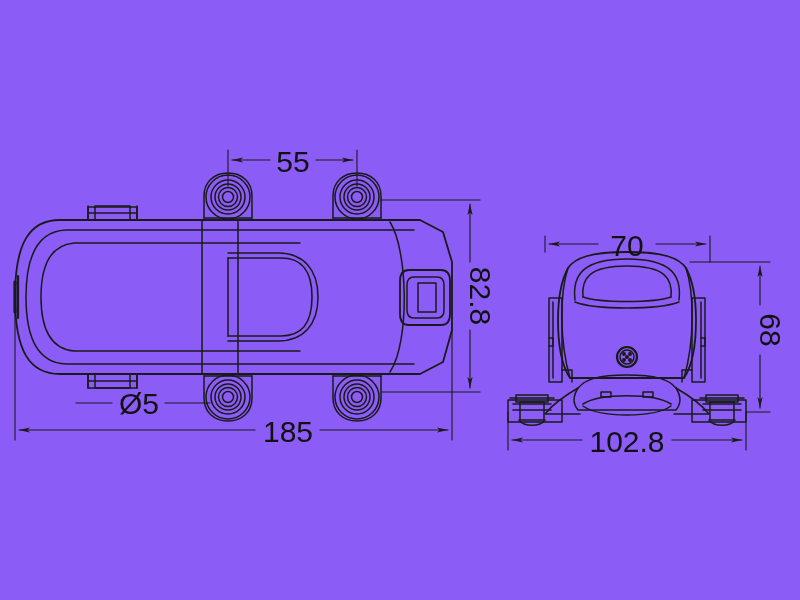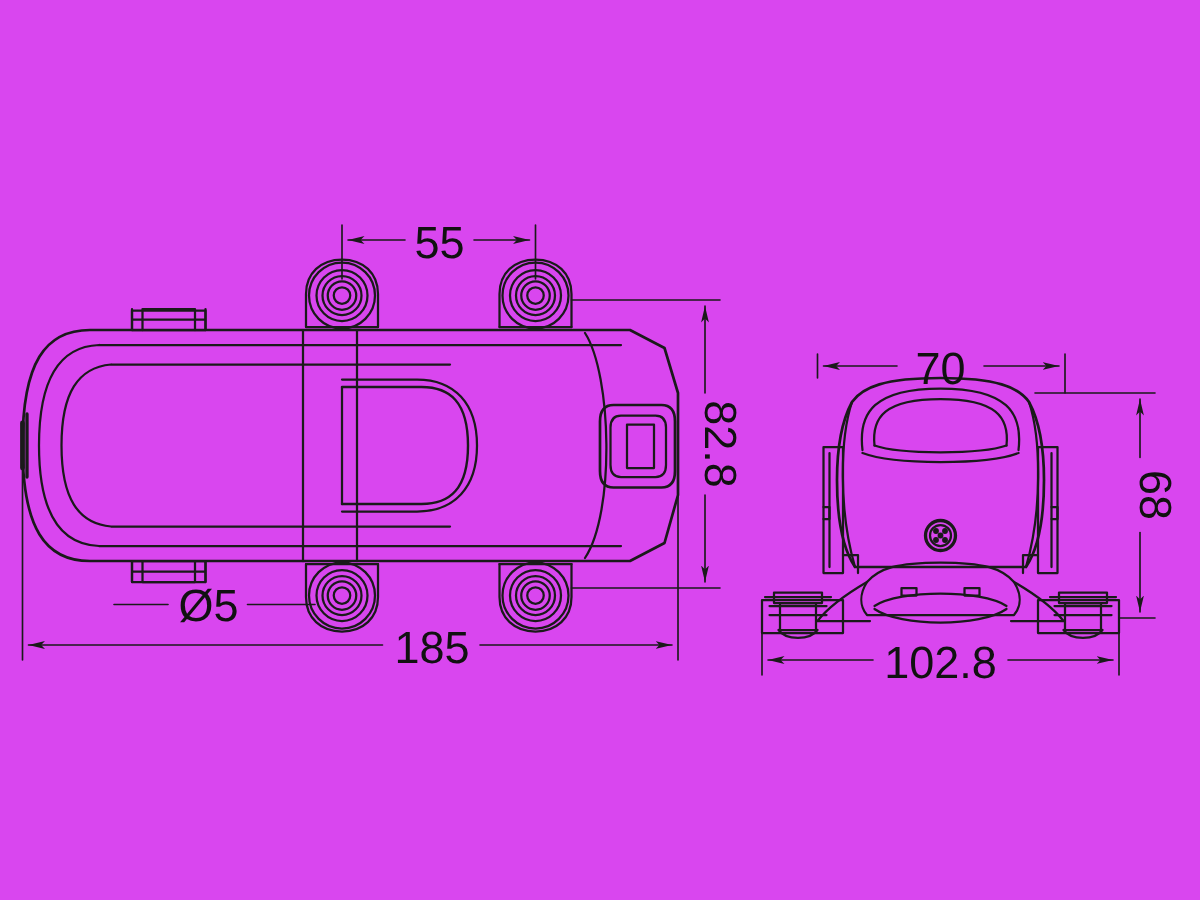--- a/index.html
+++ b/index.html
@@ -7,21 +7,21 @@
     padding: 0;
     background: #ffffff;
   }
   body {
     font-family: "Liberation Sans", sans-serif;
   }
   #drawing-root {
     position: relative;
     width: 800px;
     height: 600px;
-    background: #d946ef;
+    background: #8b5cf6;
     overflow: hidden;
   }
   #drawing-svg {
     display: block;
     width: 800px;
     height: 600px;
   }
   .dim-text {
     font-family: "Liberation Sans", sans-serif;
     font-size: 30px;

